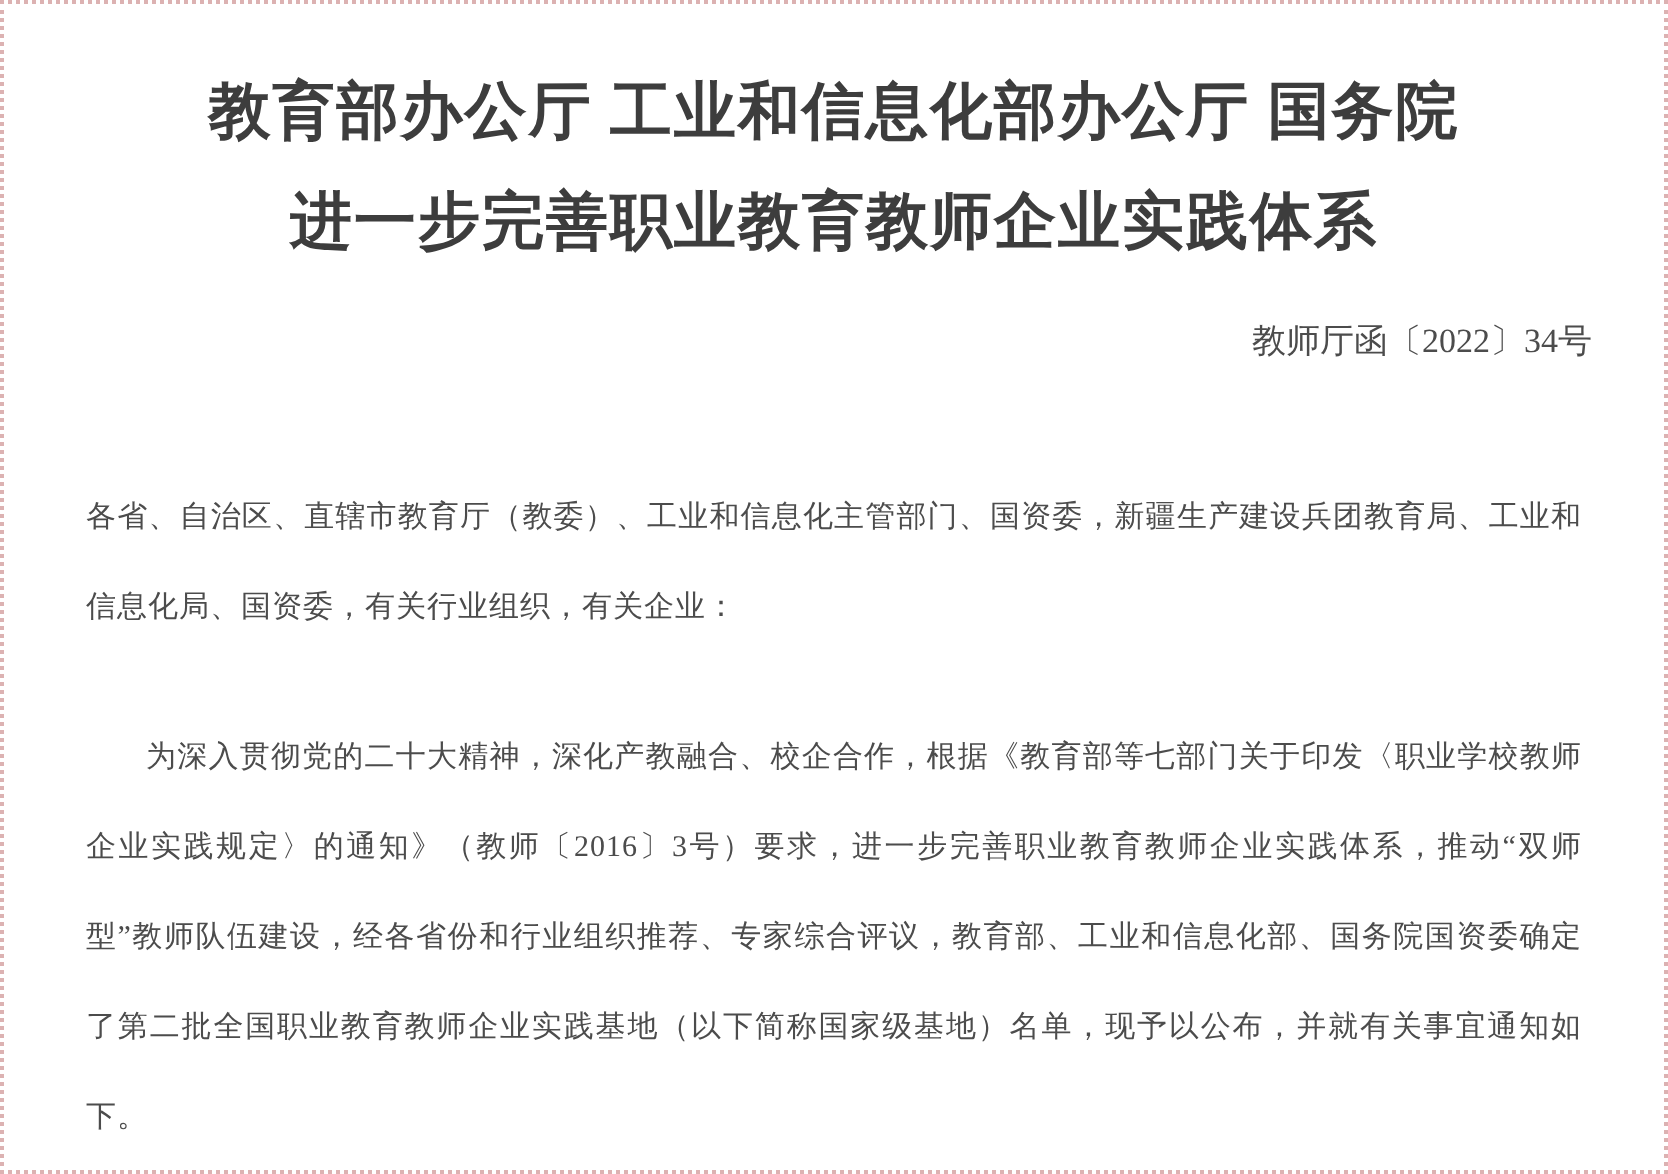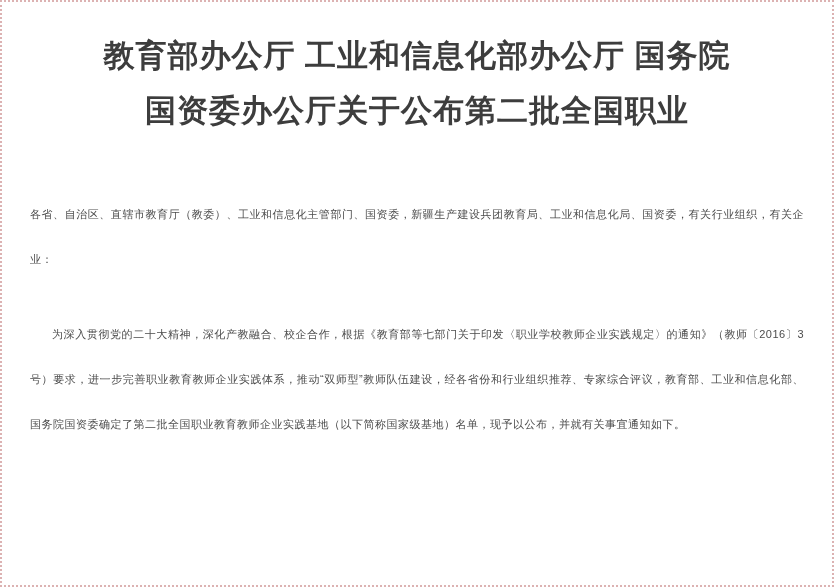--- a/index.html
+++ b/index.html
@@ -15,21 +15,21 @@
     background: #ffffff;
   }
   .page {
     position: relative;
     width: 834px;
     height: 587px;
     background: var(--page-bg);
     border: 2px dotted var(--border-color);
     padding: 0 24px;
     overflow: hidden;
-    font-family: Liberation Sans, sans-serif;
+    font-family: Liberation Serif, serif;
   }
   .title {
     margin: 26px 0 0 0;
     padding: 0;
   }
   .title-line {
     display: block;
     text-align: center;
     font-size: 31px;
     font-weight: bold;
@@ -40,38 +40,39 @@
   }
   .docnum {
     margin-top: 20px;
     padding-right: 12px;
     text-align: right;
     font-size: 17px;
     line-height: 25px;
     color: var(--text-color);
   }
   .para {
-    margin: 4px;
-    font-size: 11px;
+    margin: 17px;
+    font-size: 15px;
     line-height: 45px;
     color: var(--text-color);
     text-align: justify;
     letter-spacing: 0.5px;
   }
   .salutation {
     margin-top: 54px;
   }
   .body-para {
     margin-top: 30px;
     text-indent: 2em;
   }
 </style>
 </head>
 <body>
 
 <div class="page">
   <h1 class="title">
     <span class="title-line">教育部办公厅 工业和信息化部办公厅 国务院</span>
-    <span class="title-line">国资委办公厅关于公布第二批全国职业</span>
+    <span class="title-line">进一步完善职业教育教师企业实践体系</span>
   </h1>
+  <div class="docnum">教师厅函〔2022〕34号</div>
   <p class="para salutation">各省、自治区、直辖市教育厅（教委）、工业和信息化主管部门、国资委，新疆生产建设兵团教育局、工业和信息化局、国资委，有关行业组织，有关企业：</p>
   <p class="para body-para">为深入贯彻党的二十大精神，深化产教融合、校企合作，根据《教育部等七部门关于印发〈职业学校教师企业实践规定〉的通知》（教师〔2016〕3号）要求，进一步完善职业教育教师企业实践体系，推动“双师型”教师队伍建设，经各省份和行业组织推荐、专家综合评议，教育部、工业和信息化部、国务院国资委确定了第二批全国职业教育教师企业实践基地（以下简称国家级基地）名单，现予以公布，并就有关事宜通知如下。</p>
 </div>
 
 </body></html>

